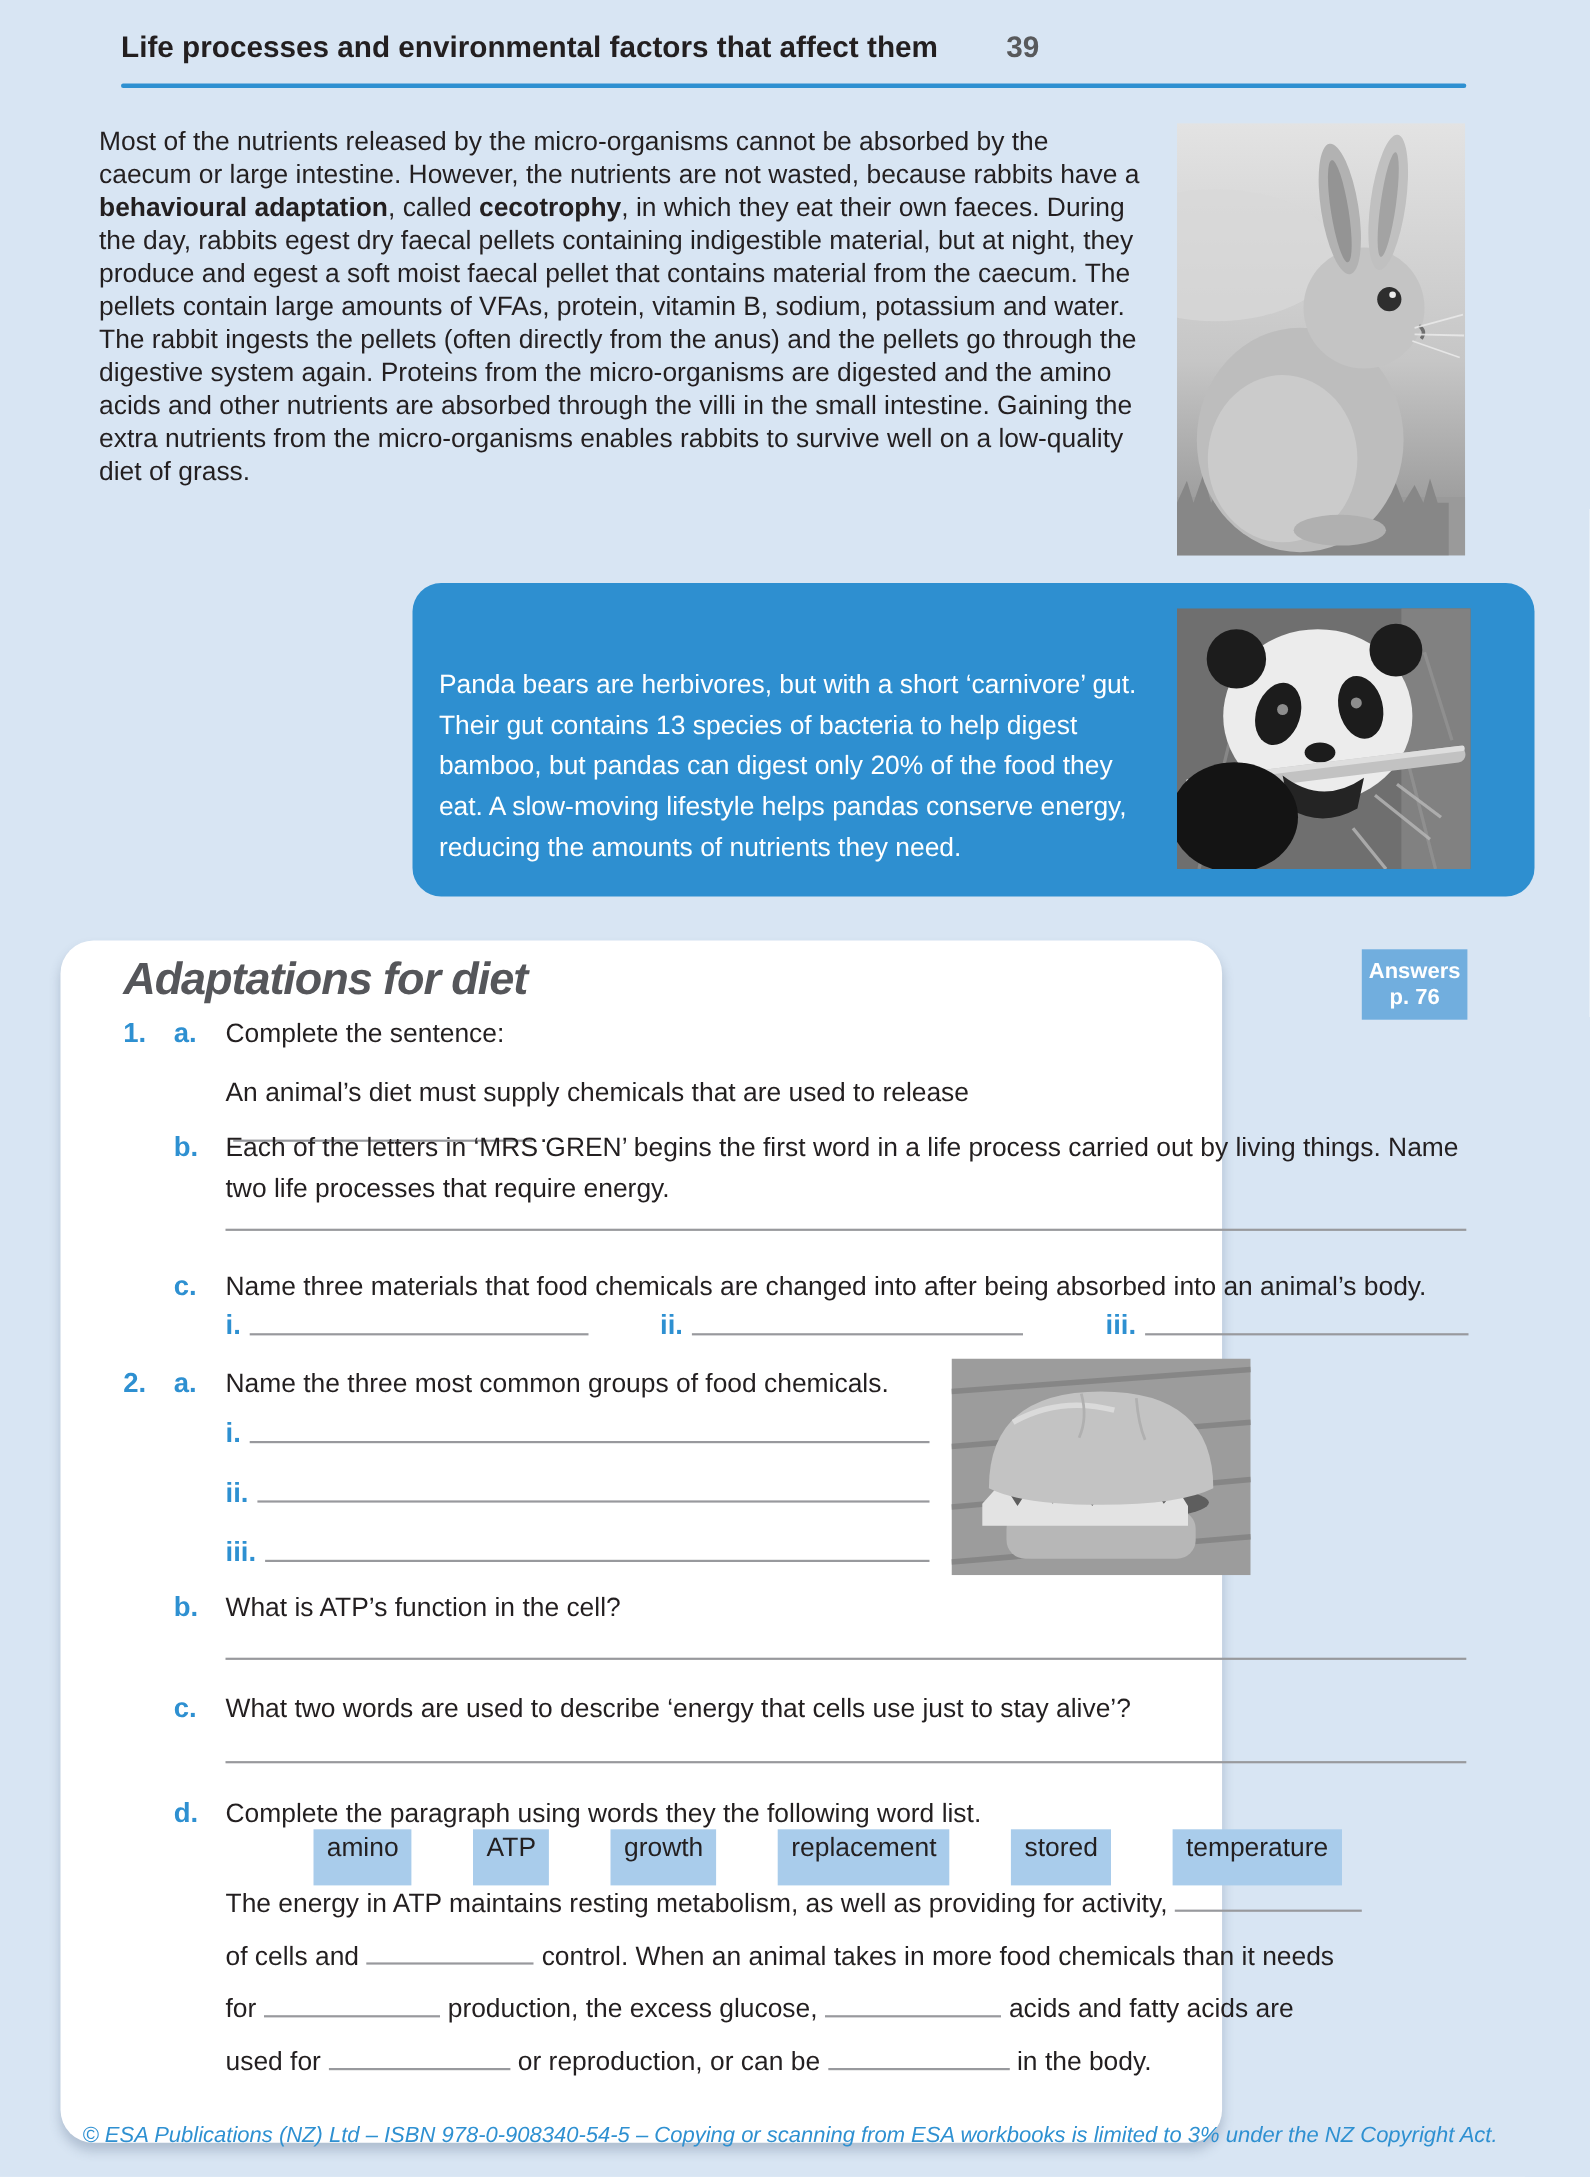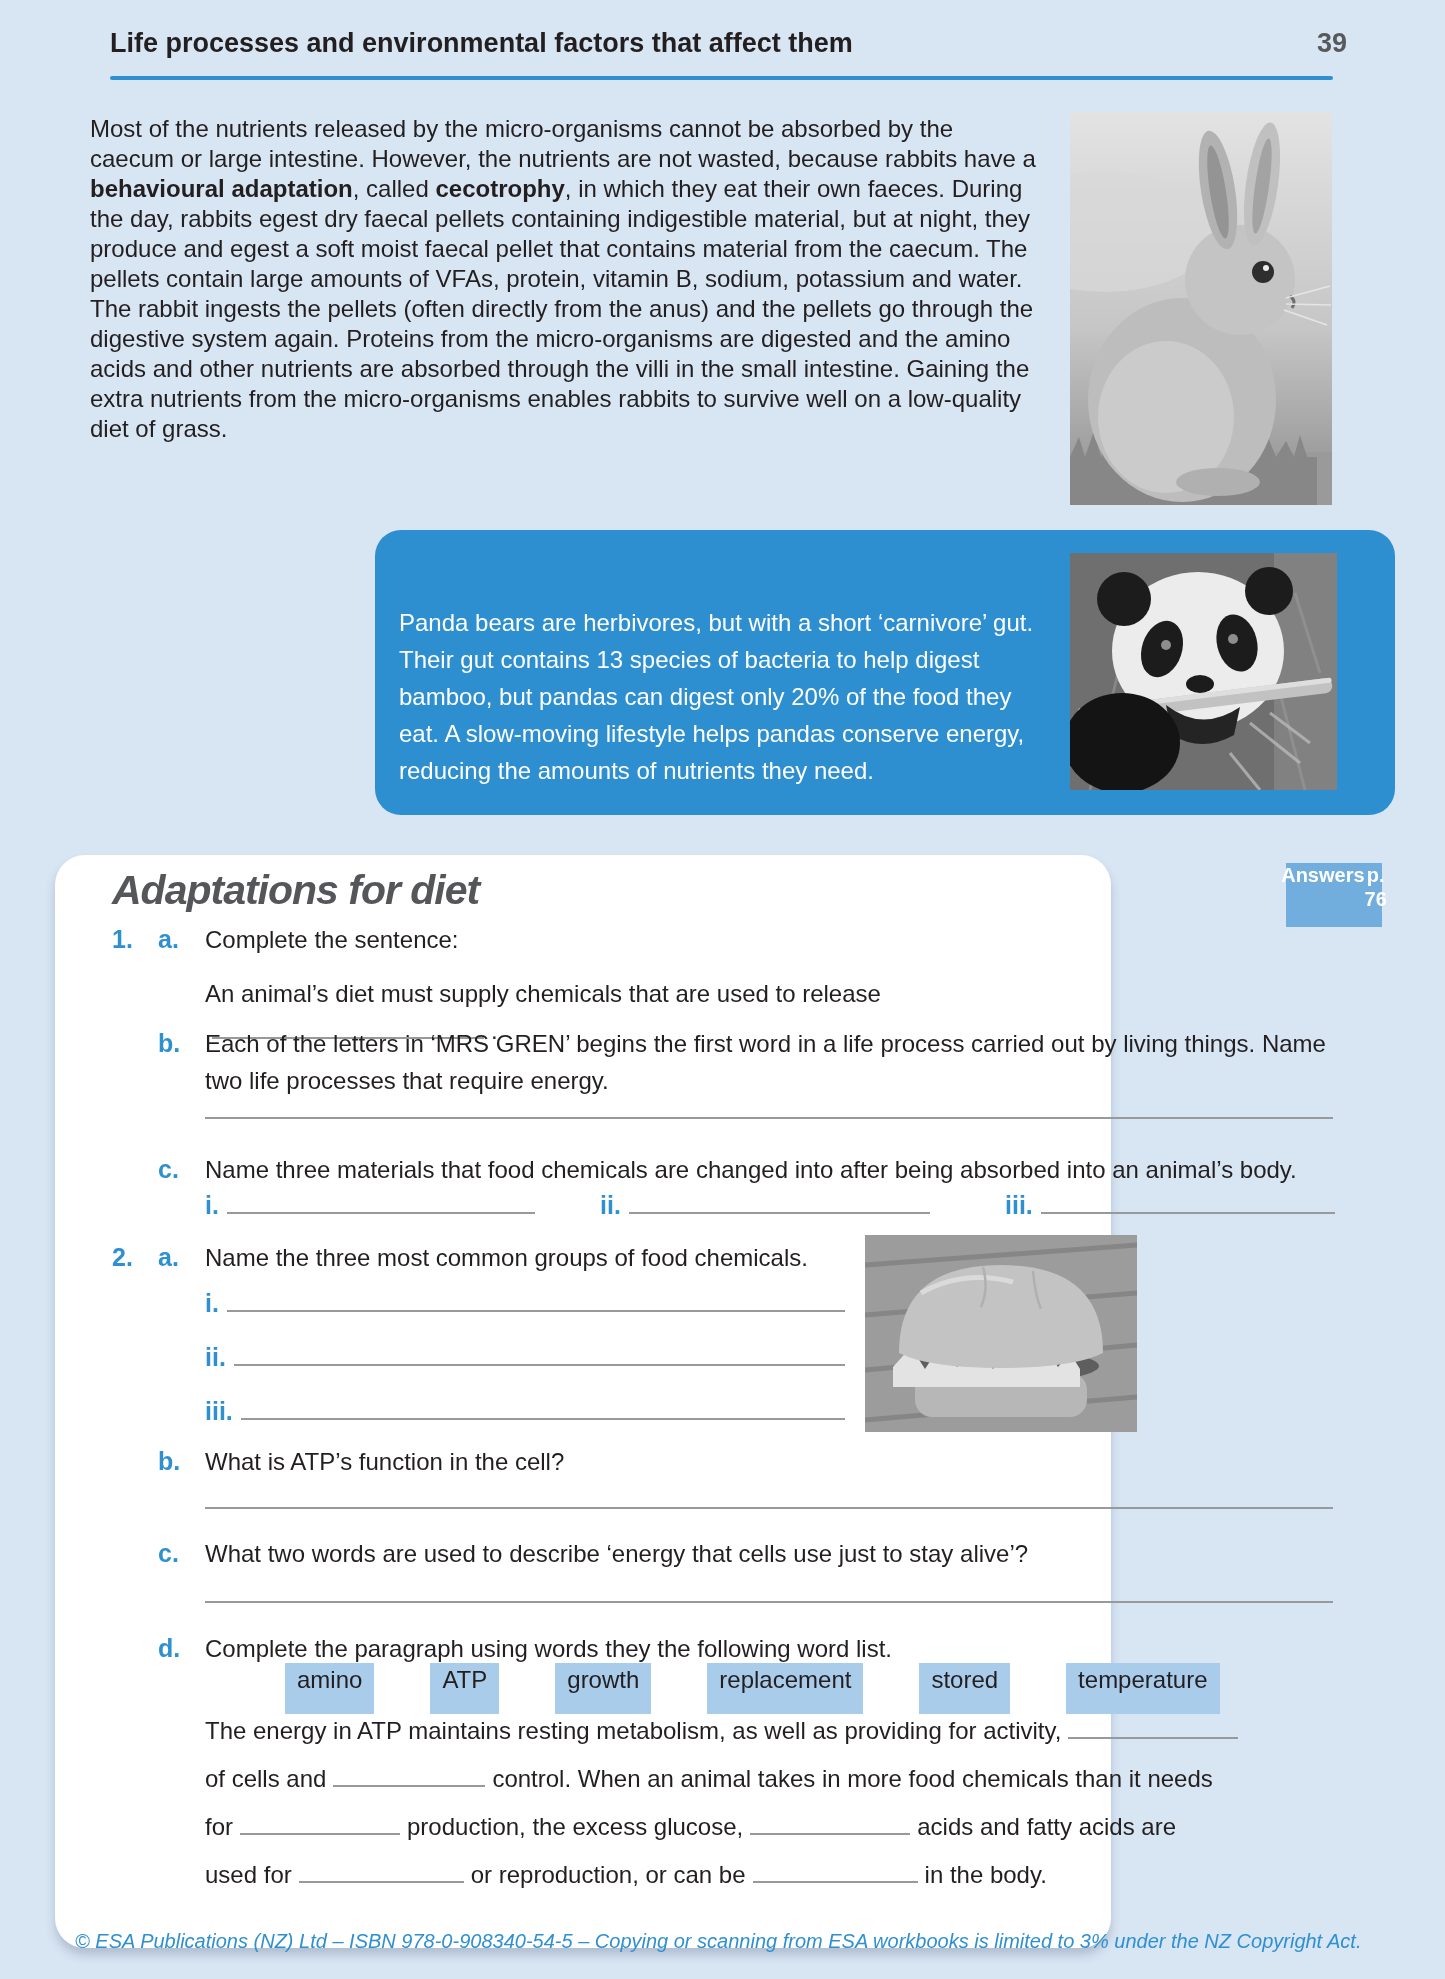--- a/index.html
+++ b/index.html
@@ -7,21 +7,21 @@
     position:relative;
     width:1445px;height:1979px;
     background:#d8e5f3;
     font-family:"Liberation Sans", sans-serif;
     color:#231f20;
     overflow:hidden;
   }
   
   .header{
     position:absolute;left:110px;top:28px;width:1237px;
-    display:flex;justify-content:space-between;align-items:baseline;gap:42px;
+    display:flex;justify-content:flex-start;align-items:baseline;gap:62px;
     font-size:27px;font-weight:bold;
   }
   .header .pageno{color:#58595b;}
   .header-rule{
     position:absolute;left:110px;top:76px;width:1223px;height:4px;
     background:#2e90d1;border-radius:2px;
   }
   
   .intro{
     position:absolute;left:90px;top:90px;width:952px;
@@ -46,21 +46,21 @@
     box-shadow:0 7px 10px rgba(60,80,110,0.25);
   }
   .panel-title{
     position:absolute;left:57px;top:12px;
     font-size:41px;font-weight:bold;font-style:italic;color:#55565a;
     letter-spacing:-1px;
   }
   .answers-badge{
     position:absolute;left:1183px;top:8px;width:96px;height:64px;
     background:#71aede;color:#ffffff;font-weight:bold;font-size:20px;
-    text-align:center;display:flex;justify-content:center;line-height:24px;margin-left:48px;
+    text-align:center;display:flex;flex-direction:column;justify-content:center;line-height:24px;
   }
   .qnum{position:absolute;color:#2e90d1;font-weight:bold;font-size:25px;}
   .qletter{position:absolute;color:#2e90d1;font-weight:bold;font-size:25px;}
   .qtext{position:absolute;font-size:24px;line-height:37px;}
   .answer-line{
     position:absolute;height:0;border-bottom:2px solid #98999d;
   }
   .blank{
     display:inline-block;height:18px;border-bottom:2px solid #98999d;
     margin:0 7px;vertical-align:baseline;

